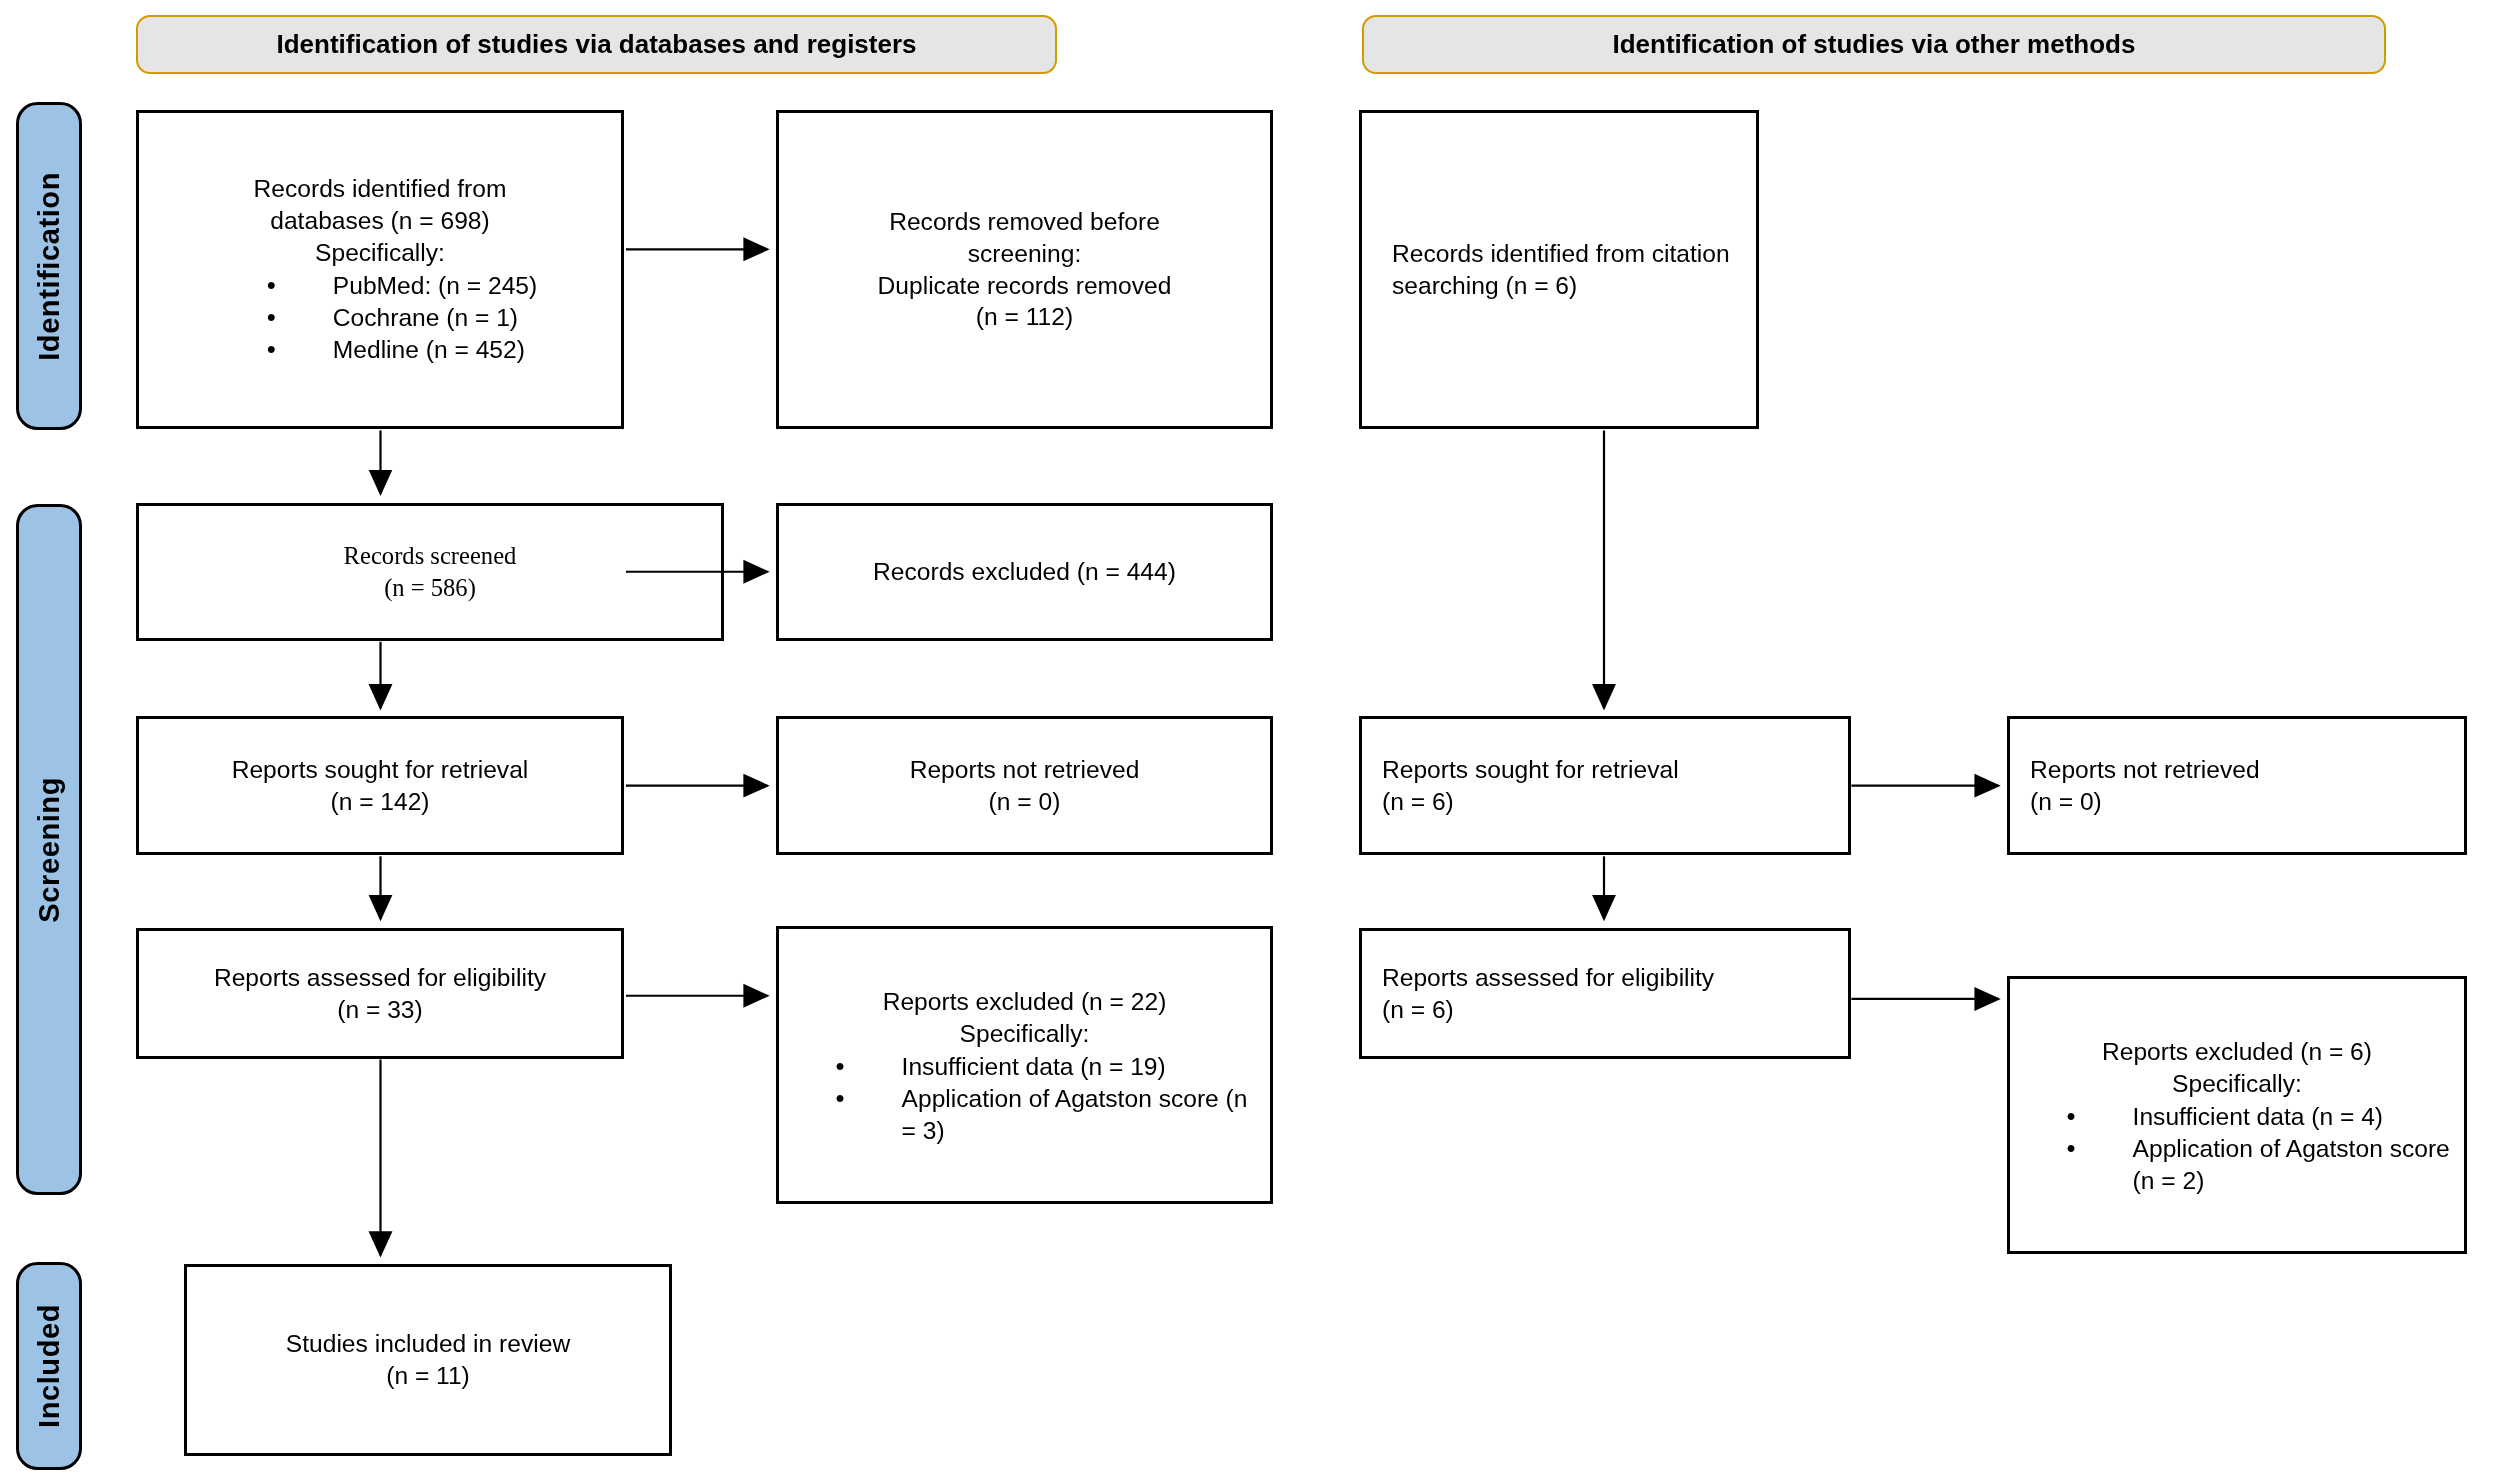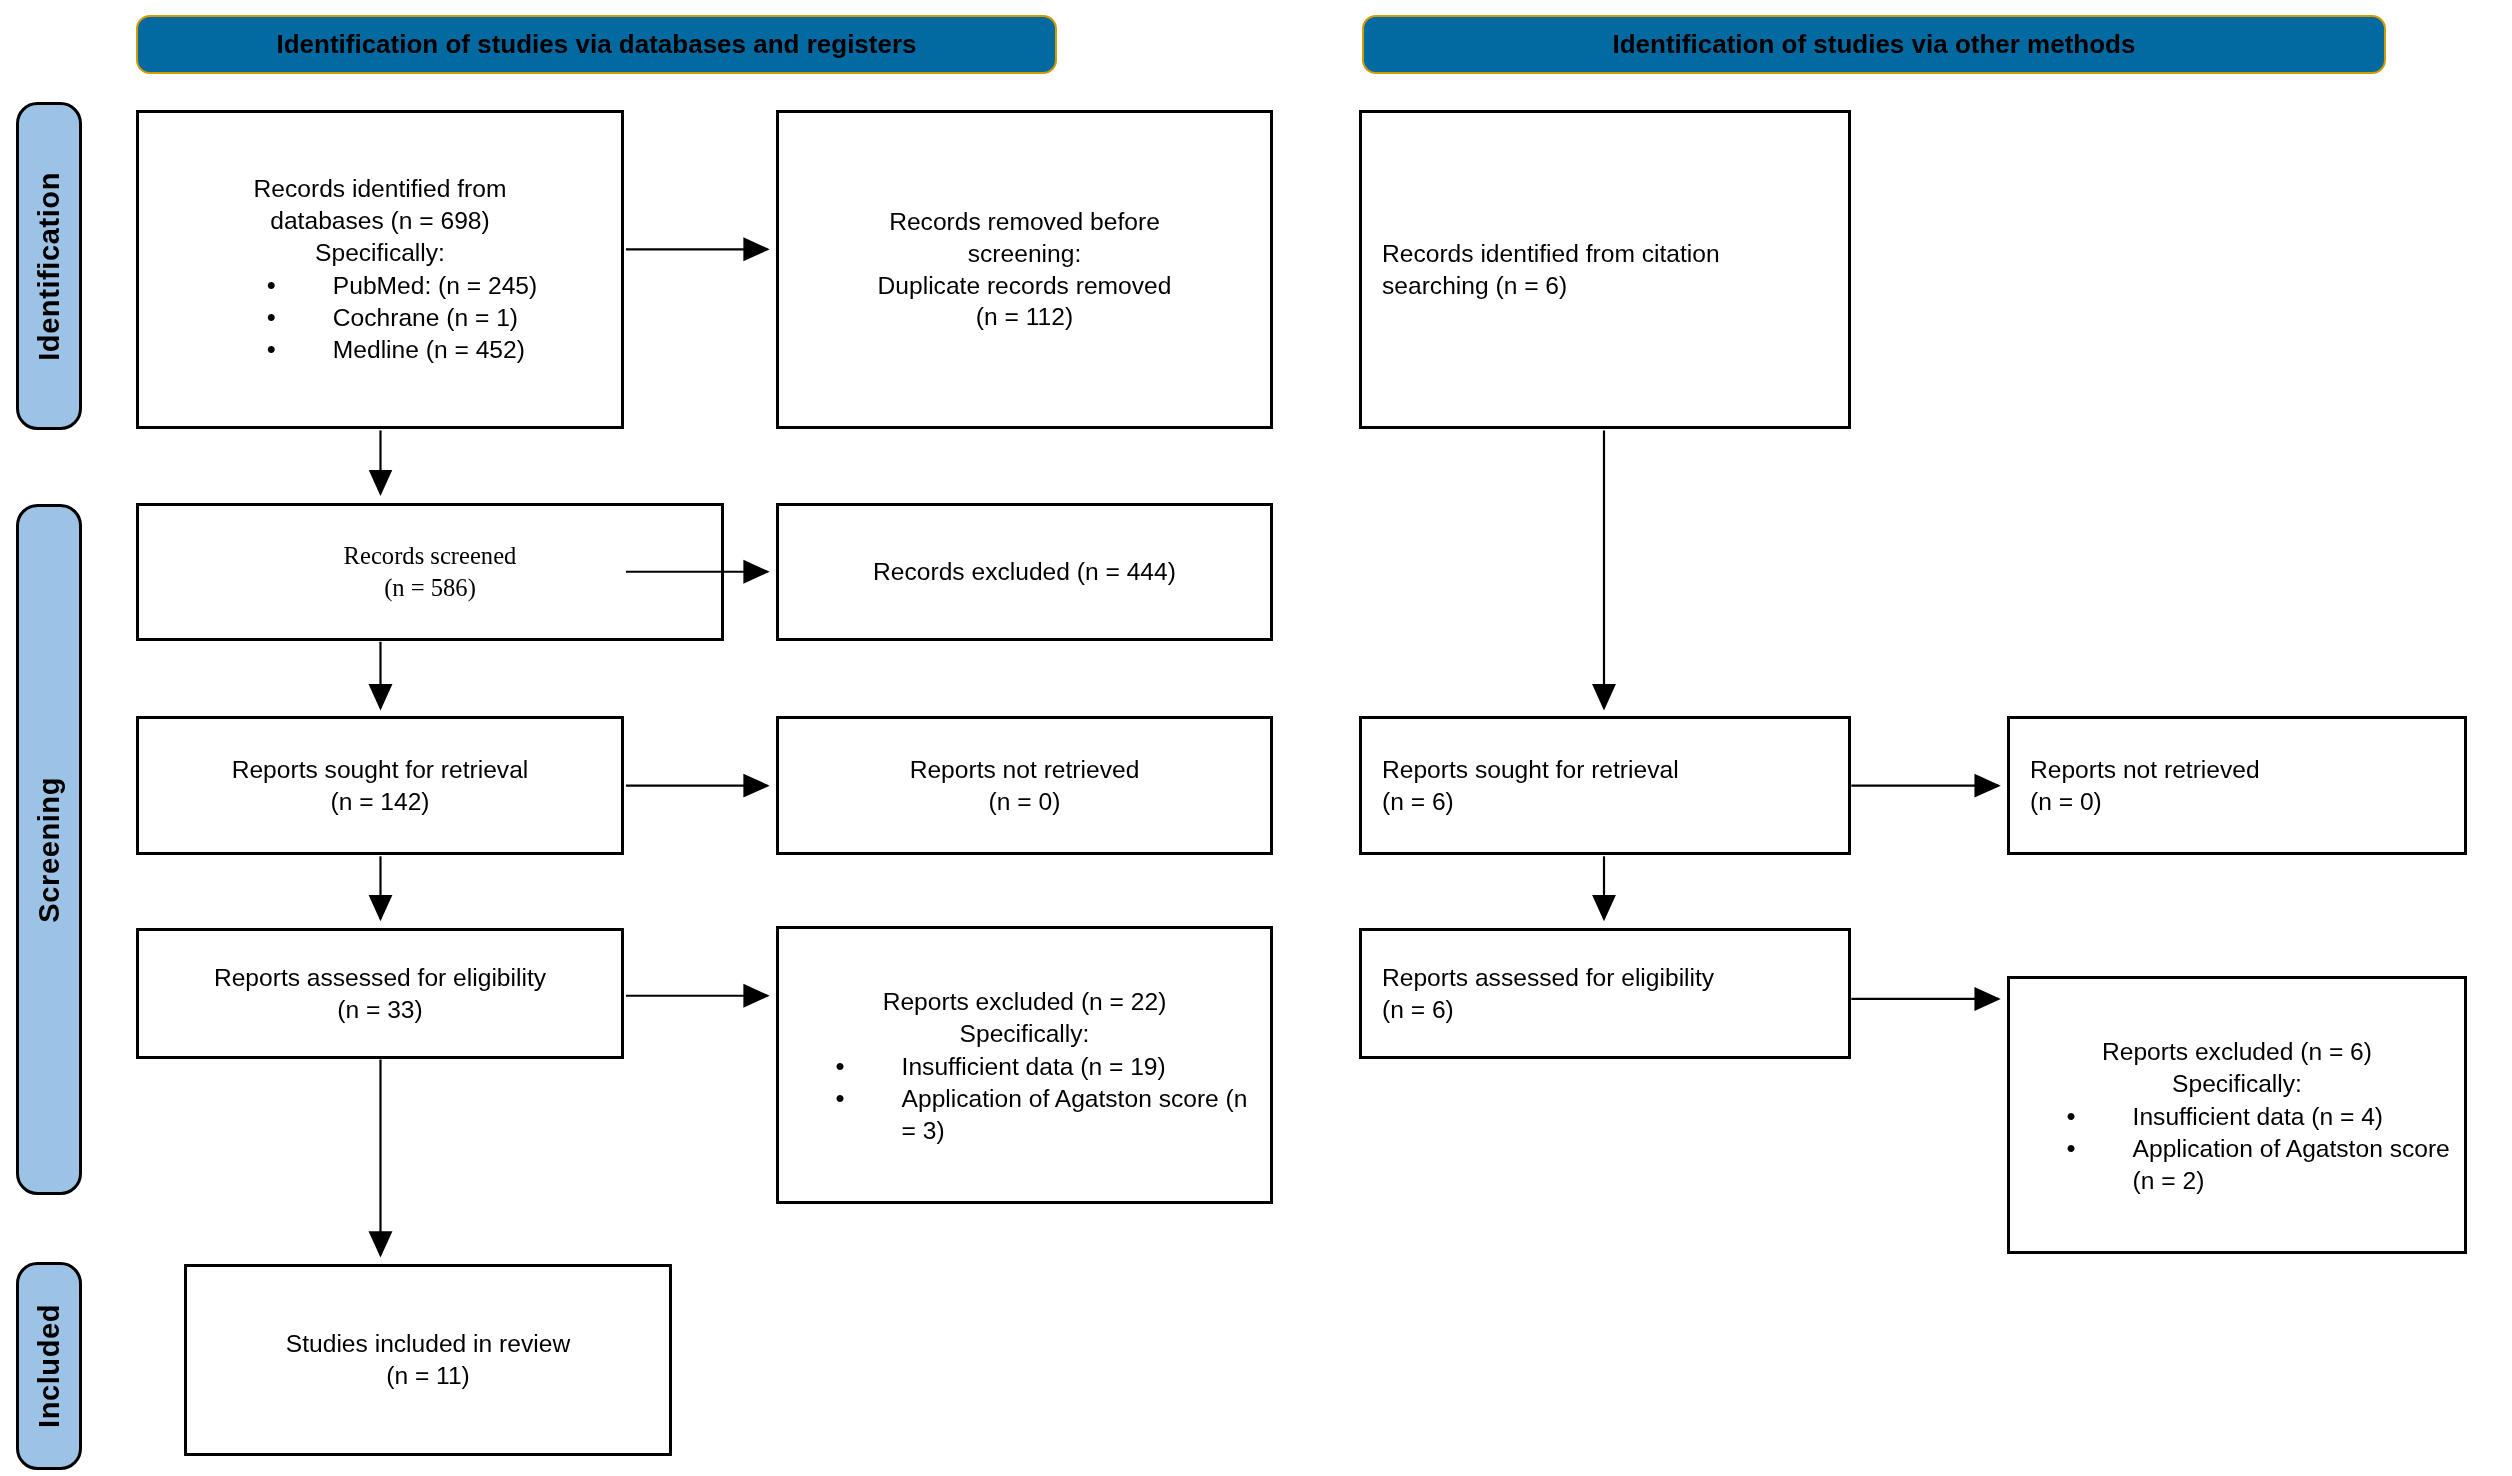--- a/index.html
+++ b/index.html
@@ -25,21 +25,21 @@
     transform:rotate(180deg);
     font-weight:bold;
     font-size:29px;
     letter-spacing:0.6px;
     white-space:nowrap;
   }
   
   .banner{
     position:absolute;
     top:15px;height:59px;
-    background:#0369a1;
+    background:#e5e5e5;
     border:2.5px solid #D29B00;
     border-radius:14px;
     display:flex;align-items:center;justify-content:center;
     font-weight:bold;font-size:26px;
     box-sizing:border-box;
   }
   
   .fbox{
     position:absolute;
     background:#fff;
@@ -105,21 +105,21 @@
     </ul>
   </div>
 
   <div class="fbox center" style="left:776px;top:110px;width:497px;height:319px;">
     <div class="box-text">Records removed before
 screening:
 Duplicate records removed
 (n = 112)</div>
   </div>
 
-  <div class="fbox left" style="left:1359px;top:110px;width:492px;height:319px;">
+  <div class="fbox left" style="left:1359px;top:110px;width:400px;height:319px;align-items:center;">
     <div class="box-text">Records identified from citation
 searching (n = 6)</div>
   </div>
 
   <div class="fbox center" style="left:136px;top:503px;width:588px;height:138px;font-family:Liberation Serif, serif;">
     <div class="box-text">Records screened
 (n = 586)</div>
   </div>
   <div class="fbox center" style="left:776px;top:503px;width:497px;height:138px;">
     <div class="box-text">Records excluded (n = 444)</div>

